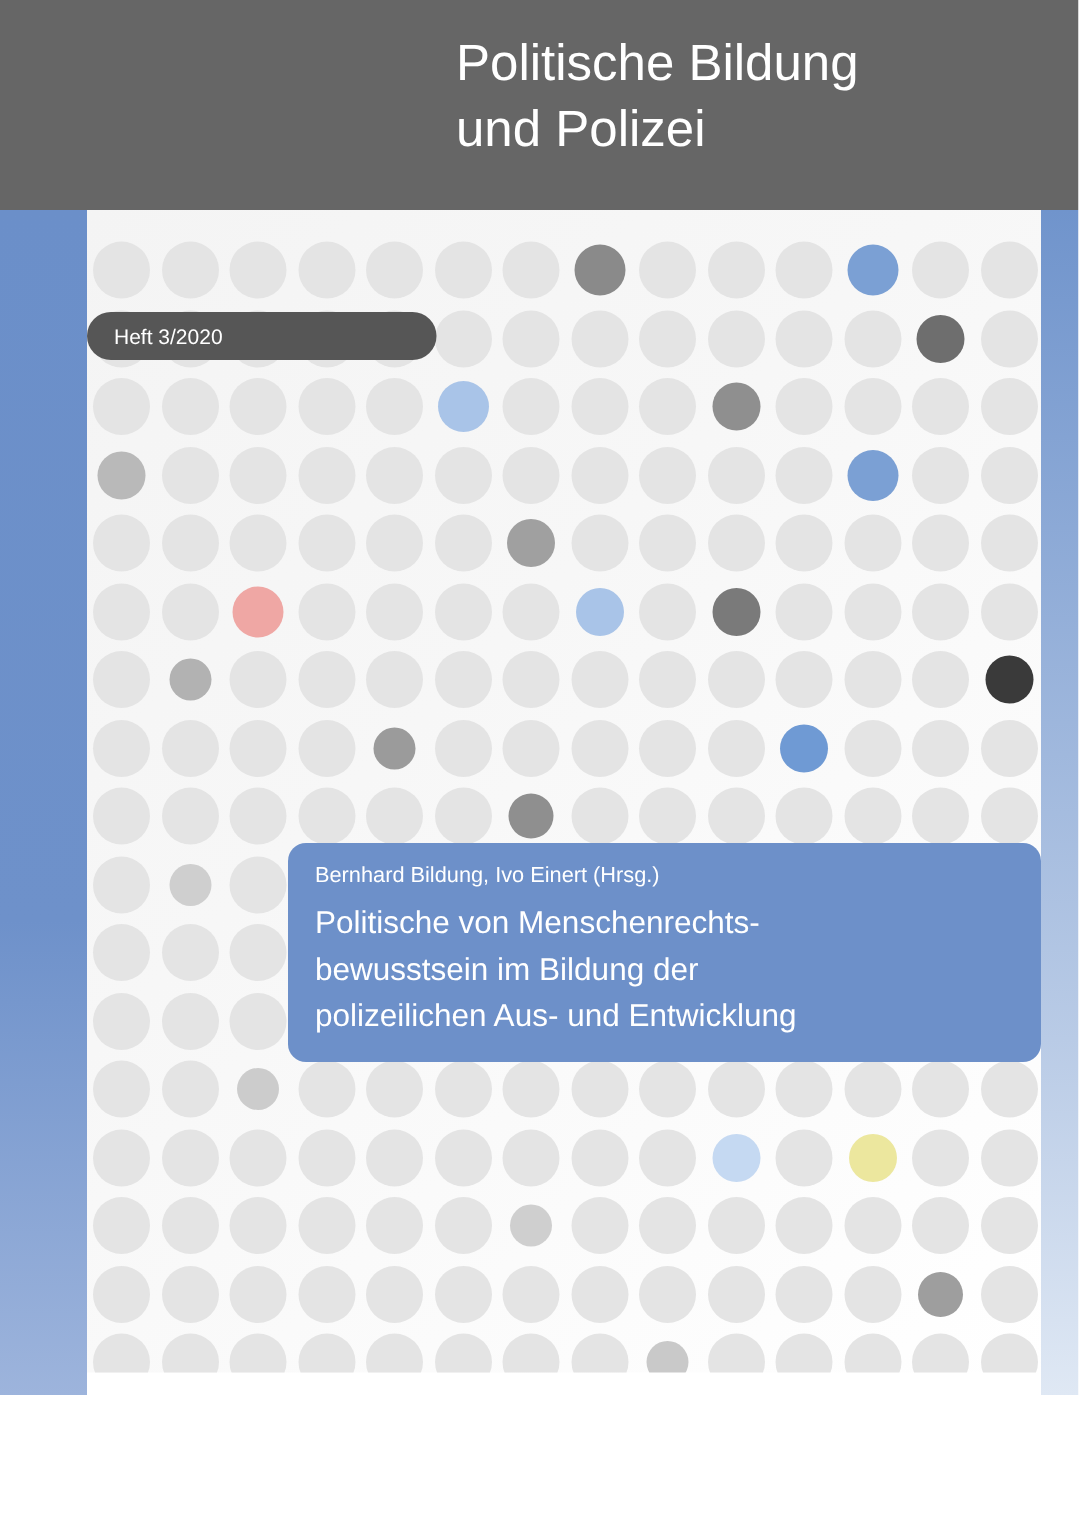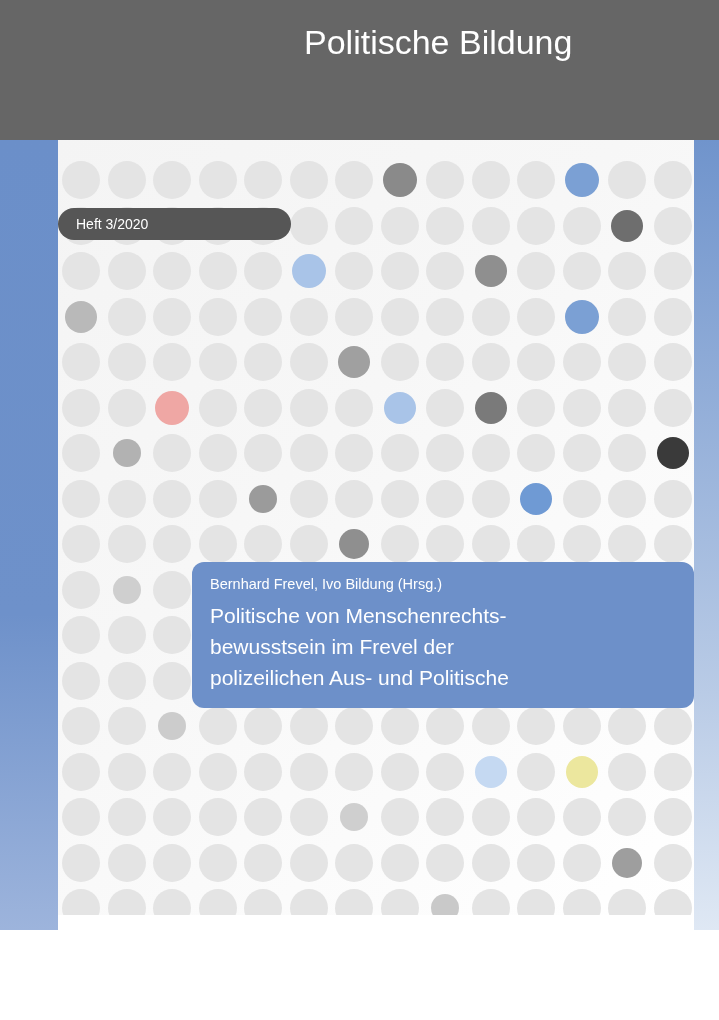--- a/index.html
+++ b/index.html
@@ -158,20 +158,21 @@
   }
 </style>
 </head>
 <body>
 
 <div class="cover">
 
   <div class="header-band">
     <div class="header-title">
       <div>Politische Bildung</div>
+      <div>und Polizei</div>
     </div>
   </div>
 
   <div class="left-blue"></div>
   <div class="left-grey-bottom"></div>
   <div class="right-blue"></div>
 
   <div class="dotfield" id="dotfield">
       <div class="dot" style="left: 4px; top: 21px; width: 38px; height: 38px; background: rgb(228, 228, 228);"></div>
       <div class="dot" style="left: 49.5px; top: 21px; width: 38px; height: 38px; background: rgb(228, 228, 228);"></div>
@@ -411,25 +412,25 @@
       <div class="dot" style="left: 504.5px; top: 749px; width: 38px; height: 38px; background: rgb(228, 228, 228);"></div>
       <div class="dot" style="left: 550px; top: 749px; width: 38px; height: 38px; background: rgb(228, 228, 228);"></div>
       <div class="dot" style="left: 595.5px; top: 749px; width: 38px; height: 38px; background: rgb(228, 228, 228);"></div>
     </div>
 
   <div class="heft-badge">
     <span>Heft 3/2020</span>
   </div>
 
   <div class="title-panel">
-    <div class="editors">Bernhard Frevel, Ivo Bildung (Hrsg.)</div>
+    <div class="editors">Bernhard Bildung, Ivo Einert (Hrsg.)</div>
     <div class="main-title">
       <div>Politische von Menschenrechts-</div>
-      <div>bewusstsein im Frevel der</div>
-      <div>polizeilichen Aus- und Politische</div>
+      <div>bewusstsein im Bildung der</div>
+      <div>polizeilichen Aus- und Entwicklung</div>
     </div>
   </div>
 
   <div class="footer">
     
     
     
   </div>
 
 </div>

